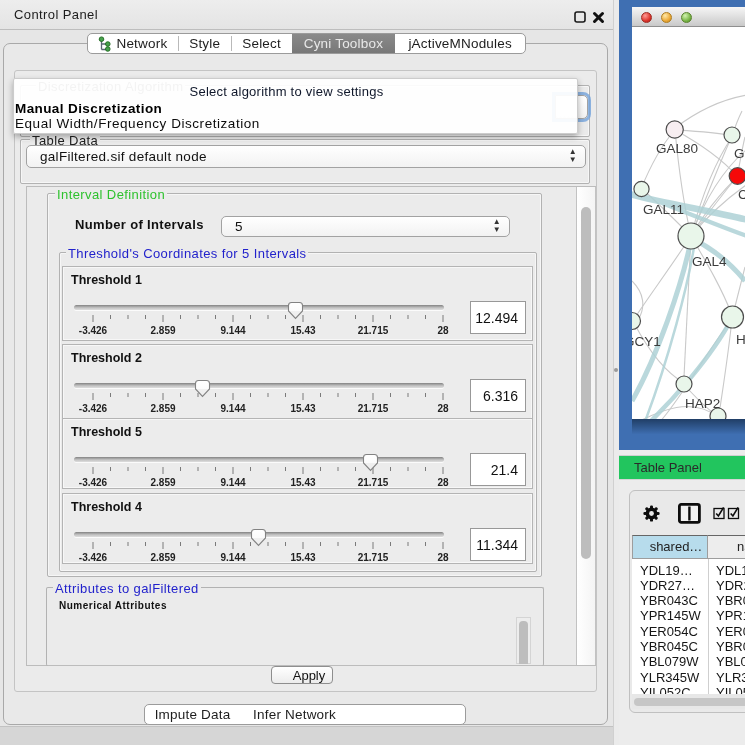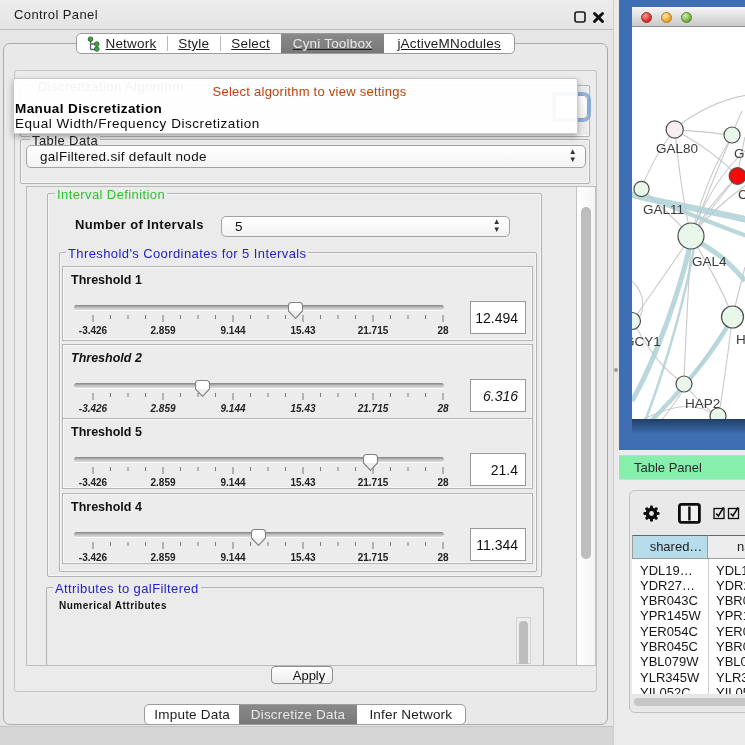--- a/index.html
+++ b/index.html
@@ -56,21 +56,21 @@
   border-left:1px solid #c2c2c2; border-right:1px solid #c2c2c2; }
 .sb-thumb { position:absolute; background:#bdbdbd; border-radius:5px; }
 
 
 #netwin { left:619px; top:0; width:126px; height:450px; background:#3f6fb2; }
 #nettitle { left:632px; top:7px; width:113px; height:20px;
   background:linear-gradient(#f6f6f6,#c9c9c9); border-bottom:1px solid #8f8f8f; }
 .light { position:absolute; top:5px; width:11px; height:11px; border-radius:50%; }
 #netcanvas { left:632px; top:27px; width:113px; height:392px; background:#fff; overflow:hidden; }
 
-#tpbar { left:619px; top:455px; width:126px; height:25px; background:#86efac;
+#tpbar { left:619px; top:455px; width:126px; height:25px; background:#22c55e;
   border-top:1px solid #cfcfcf; border-bottom:1px solid #d6d6d6; }
 #tpbar .t { position:absolute; left:15px; top:4px; font-size:13px; color:#2a2a2a; }
 #tablebox { left:629px; top:490px; width:130px; height:223px; background:#e9e9e9;
   border:1px solid #c0c0c0; border-radius:6px; }
 .hdr { position:absolute; top:535px; height:24px; border:1px solid #9d9d9d; border-top:1.5px solid #666; font-size:13px; color:#222; }
 .row { position:absolute; left:3px; width:130px; height:15.25px; font-size:13px; color:#161616;
   line-height:15.25px; white-space:nowrap; }
 </style></head>
 <body>
 <div id="page">
@@ -84,21 +84,21 @@
   <svg class="abs" style="left:592px;top:11px;" width="13" height="13">
     <g stroke="#111" stroke-width="3" stroke-linecap="round">
       <line x1="2.5" y1="2.5" x2="10.5" y2="10.5"></line>
           <line x1="10.5" y1="2.5" x2="2.5" y2="10.5"></line>
         </g>
       </svg>
 </div>
 <div class="abs" id="tabpanel"></div>
 <div class="abs" id="dlg"></div>
 
-<div class="abs tabbar" style="left:76px;top:33px;width:439px;height:21px;text-decoration:underline;">
+<div class="abs tabbar" style="left:87px;top:33px;width:439px;height:21px;">
   <div class="seg" style="width:90px;">
     <svg width="13" height="16" style="margin-right:5px;margin-top:1px;">
       <g stroke="#5a6372" stroke-width="1.3" fill="none">
         <line x1="3.5" y1="4" x2="3.5" y2="13.5"></line>
             <line x1="3.5" y1="8" x2="9" y2="8"></line>
         <line x1="3.5" y1="13.5" x2="9" y2="13.5"></line>
           </g>
       <circle cx="3.5" cy="3.2" r="2.3" fill="#47a14c" stroke="#1e681e" stroke-width="0.9"></circle>
       <circle cx="9.8" cy="8" r="2.3" fill="#47a14c" stroke="#1e681e" stroke-width="0.9"></circle>
       <circle cx="9.8" cy="13" r="2.3" fill="#47a14c" stroke="#1e681e" stroke-width="0.9"></circle>
@@ -117,21 +117,21 @@
   box-shadow:0 0 0 3px rgba(115,162,219,0.8);"></div>
 
 <div class="group" style="left:20px;top:139px;width:570px;height:45px;"></div>
 <div class="glab" style="left:30px;top:133px;color:#222;">Table Data</div>
 <div class="combo" style="left:26px;top:145px;width:560px;height:23px;">
   <span class="ctext">galFiltered.sif default node</span>
   <span class="arr">▲<br>▼</span>
 </div>
 
 <div class="abs" id="popup"></div>
-<div class="abs" style="left:27px;top:84px;width:565px;text-align:center;font-size:13px;letter-spacing:.25px;color:#c2410c;">Select algorithm to view settings</div>
+<div class="abs" style="left:4px;top:84px;width:565px;text-align:center;font-size:13px;letter-spacing:.25px;color:#0f172a;">Select algorithm to view settings</div>
 <div class="abs" style="left:15px;top:101px;font-size:13.5px;letter-spacing:.4px;font-weight:bold;color:#000;">Manual Discretization</div>
 <div class="abs" style="left:15px;top:116px;font-size:13.5px;letter-spacing:.55px;color:#0c0c0c;">Equal Width/Frequency Discretization</div>
 
 <div class="abs" style="left:26px;top:186px;width:570px;height:480px;border:1px solid #bcbcbc;"></div>
 <div class="vsb-track" style="left:576px;top:187px;width:20px;height:478px;"></div>
 <div class="sb-thumb" style="left:581px;top:207px;width:10px;height:352px;"></div>
 
 <div class="group" style="left:47px;top:193px;width:495px;height:384px;"></div>
 <div class="glab" style="left:55px;top:187px;color:#2ec22e;">Interval Definition</div>
 <div class="abs" style="left:75px;top:217px;font-size:13px;letter-spacing:.35px;font-weight:bold;color:#111;">Number of Intervals</div>
@@ -184,21 +184,21 @@
   </svg>
   <div class="tl" style="left:0px;top:58px;">-3.426</div>
       <div class="tl" style="left:70px;top:58px;">2.859</div>
       <div class="tl" style="left:140px;top:58px;">9.144</div>
       <div class="tl" style="left:210px;top:58px;">15.43</div>
       <div class="tl" style="left:280px;top:58px;">21.715</div>
       <div class="tl" style="left:350px;top:58px;">28</div>
   <div class="vfield">12.494</div>
 </div>
 
-<div class="tbox" style="left:62px;top:344px;width:471px;height:80px;font-style:italic;">
+<div class="tbox" style="left:62px;top:344px;width:471px;height:80px;">
   <div class="tlab">Threshold 2</div>
   <div class="track" style="left:11px;top:38px;width:370px;"></div>
   <svg class="ticks" width="471" height="71" style="left:0;top:0;">
     <g stroke="#7a7a7a" stroke-width="1">
           <line x1="30.0" y1="48" x2="30.0" y2="55"></line>
           <line x1="47.5" y1="48" x2="47.5" y2="52"></line>
           <line x1="65.0" y1="48" x2="65.0" y2="52"></line>
           <line x1="82.5" y1="48" x2="82.5" y2="52"></line>
           <line x1="100.0" y1="48" x2="100.0" y2="55"></line>
           <line x1="117.5" y1="48" x2="117.5" y2="52"></line>
@@ -339,21 +339,20 @@
 <div class="glab" style="left:53px;top:581px;color:#2222cc;">Attributes to galFiltered</div>
 <div class="abs" style="left:59px;top:600px;font-size:10px;letter-spacing:.5px;font-weight:bold;color:#111;">Numerical Attributes</div>
 <div class="abs" style="left:516px;top:617px;width:15px;height:47px;background:#ededed;border:1px solid #d4d4d4;"></div>
 <div class="sb-thumb" style="left:519px;top:621px;width:9px;height:43px;border-radius:4px 4px 0 0;"></div>
 
 <div class="abs" style="left:271px;top:666px;width:62px;height:18px;background:linear-gradient(#ffffff,#ececec);
   border:1px solid #8e8e8e;border-radius:4px;text-align:center;font-size:13px;color:#111;padding-top:1px;padding-left:14px;">Apply</div>
 
 <div class="abs tabbar" style="left:144px;top:704px;width:322px;height:21px;">
   <div class="seg" style="width:95px;">Impute Data</div>
-  <div class="seg sel" style="width:118px;">Discretize Data</div>
   <div class="seg" style="width:109px;">Infer Network</div>
 </div>
 <div class="abs" style="left:0;top:726px;width:613px;height:19px;background:#d6d6d6;border-top:1px solid #c2c2c2;"></div>
 
 <div class="abs" style="left:613px;top:0;width:6px;height:745px;background:#ebebeb;border-left:1px solid #d0d0d0;"></div>
 <div class="abs" style="left:614px;top:368px;width:4px;height:4px;border-radius:50%;background:#9a9a9a;"></div>
 
 <div class="abs" id="netwin"></div>
 <div class="abs" id="nettitle">
   <div class="light" style="left:9px;background:radial-gradient(circle at 35% 30%,#ff9a93,#dd352d 60%,#a31810);border:1px solid #9c2b24;"></div>

